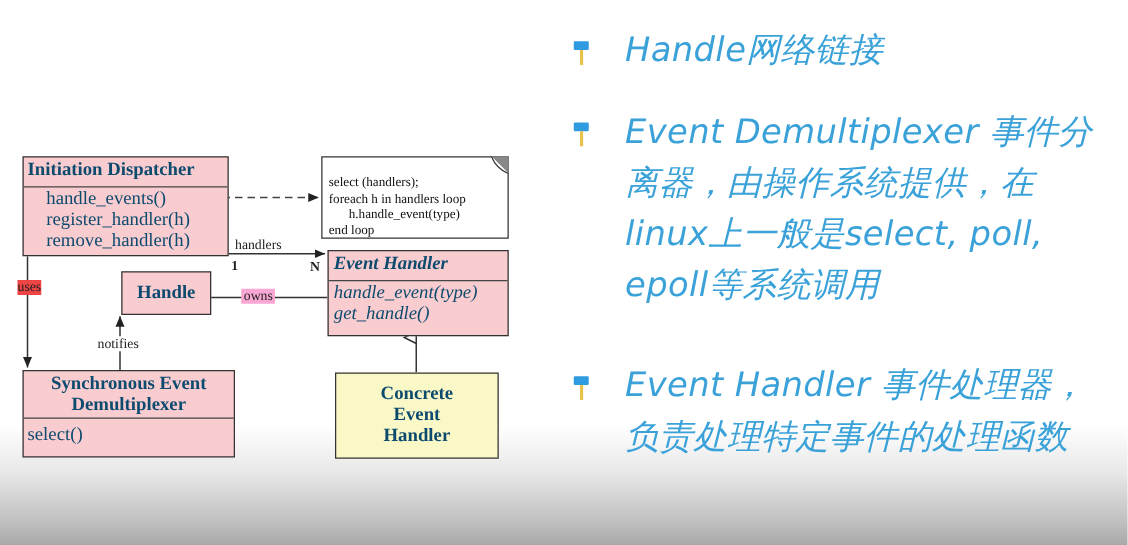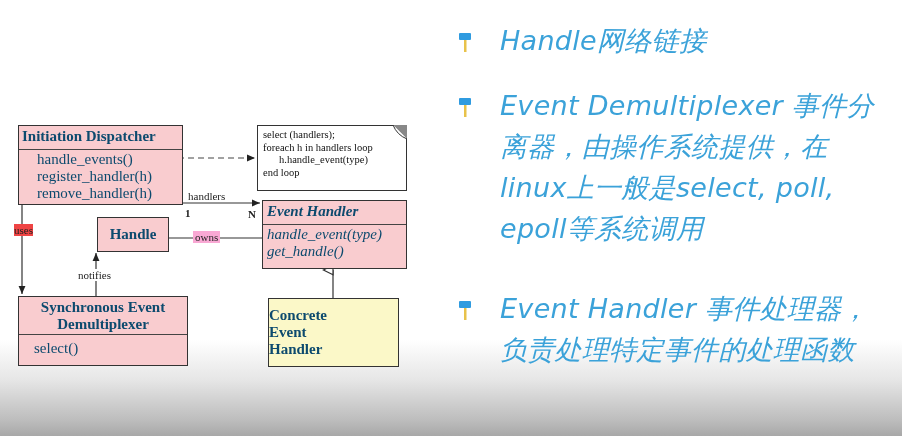--- a/index.html
+++ b/index.html
@@ -56,21 +56,21 @@
 
   <div class="box pink" style="left:18px; top:125px; width:165px; height:80px;">
     <div class="title sep row" style="padding:2px 3px; height:19px;">Initiation Dispatcher</div>
     <div style="padding:1px 18px;">
       <div class="row">handle_events()</div>
       <div class="row">register_handler(h)</div>
       <div class="row">remove_handler(h)</div>
     </div>
   </div>
 
-  <div class="box white" style="left:257px; top:125px; width:150px; height:66px; padding:3px 5px;">
+  <div class="box white" style="left:257px; top:125px; width:150px; height:66px; padding:15px 5px;">
     <div class="note-line">select (handlers);</div>
     <div class="note-line">foreach h in handlers loop</div>
     <div class="note-line" style="padding-left:16px;">h.handle_event(type)</div>
     <div class="note-line">end loop</div>
     <svg width="14" height="14" style="position:absolute; right:-1px; top:-1px;">
       <path d="M0,0 L14,14 L14,0 Z" fill="#888"></path>
       <path d="M0,0 Q4,10 14,14" fill="#fff" stroke="#333" stroke-width="1"></path>
     </svg>
   </div>
 
@@ -84,24 +84,24 @@
 
   <div class="box pink" style="left:97px; top:217px; width:72px; height:35px; display:flex; align-items:center; justify-content:center;">
     <span class="title row" style="font-size:15px;">Handle</span>
   </div>
 
   <div class="box pink" style="left:18px; top:296px; width:170px; height:70px;">
     <div class="sep" style="padding:2px 0; text-align:center; height:38px; box-sizing:border-box;">
       <div class="title row">Synchronous Event</div>
       <div class="title row">Demultiplexer</div>
     </div>
-    <div class="row" style="padding:5px 15px;">select()</div>
+    <div class="row" style="padding:5px 3px;">select()</div>
   </div>
 
-  <div class="box yellow" style="left:268px; top:298px; width:131px; height:69px; padding-top:8px;">
+  <div class="box yellow" style="left:268px; top:298px; width:131px; height:69px; text-align:center; padding-top:8px;">
     <div class="title row">Concrete</div>
     <div class="title row">Event</div>
     <div class="title row">Handler</div>
   </div>
 
   <span class="lbl" style="left:188px; top:190px;">handlers</span>
   <span class="lbl" style="left:185px; top:207px; font-weight:bold;">1</span>
   <span class="lbl" style="left:248px; top:208px; font-weight:bold;">N</span>
   <span class="lbl" style="left:14px; top:224px; background:#ef4444;">uses</span>
   <span class="lbl" style="left:193px; top:231px; background:#f9a8d4; padding:0 2px;">owns</span>

